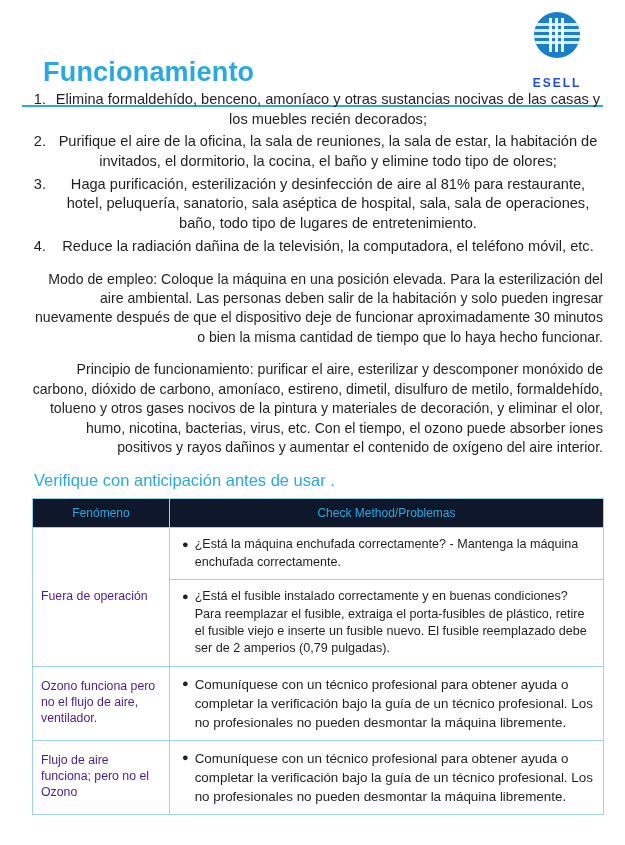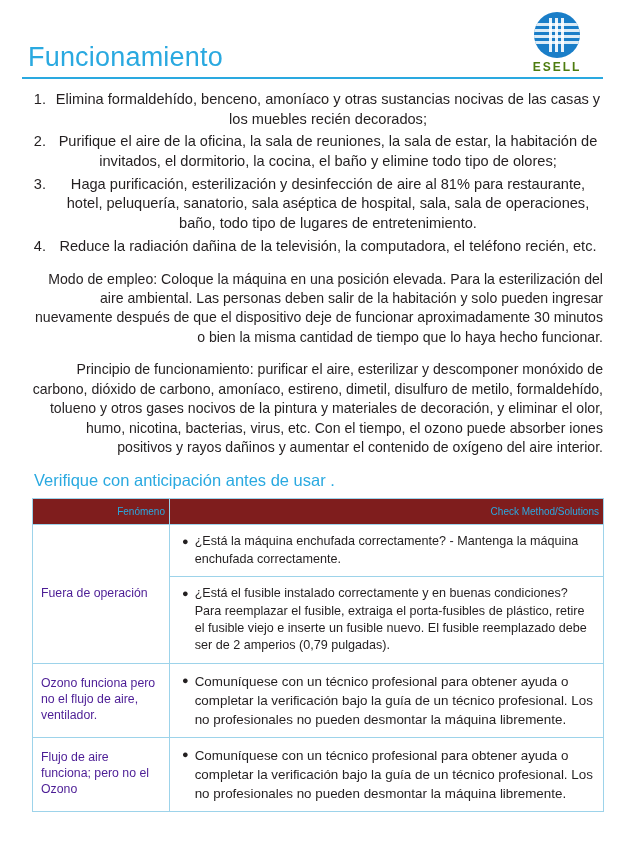--- a/index.html
+++ b/index.html
@@ -58,33 +58,33 @@
     top: 6px;
     bottom: 6px;
     width: 3px;
     background: #ffffff;
     opacity: 0.9;
   }
   .logo-circle .vbar.v1 { left: 15px; }
   .logo-circle .vbar.v2 { left: 21px; }
   .logo-circle .vbar.v3 { left: 27px; }
   .logo-text {
-    margin-top: 2px;
+    margin-top: 18px;
     font-size: 12px;
     font-weight: bold;
     letter-spacing: 2px;
-    color: #4d7c0f;
+    color: #1d4ed8;
   }
 
   
   h1.section-title {
     color: #2aa9e0;
     font-size: 27px;
-    font-weight: normal;
-    margin: 0;
+    font-weight: bold;
+    margin: 15px;
     padding: 0 0 2px 6px;
     letter-spacing: 0.2px;
   }
   .title-rule {
     border: 0;
     border-top: 2px solid #2aa9e0;
     margin: 2px 0 0 0;
   }
   #heading-funcionamiento {
     position: absolute;
@@ -137,26 +137,26 @@
     border-collapse: collapse;
     width: 572px;
     margin-left: 10px;
     table-layout: fixed;
   }
   table.trouble th, table.trouble td {
     border: 1px solid #9dd3ea;
     vertical-align: middle;
   }
   table.trouble thead th {
-    background: #7f1d1d;
+    background: #0f172a;
     color: #2aa9e0;
-    font-size: 10px;
+    font-size: 12px;
     font-weight: normal;
     padding: 7px 4px;
-    text-align: right;
+    text-align: center;
   }
   table.trouble th.col-phenom { width: 128px; }
   table.trouble td.phenom {
     font-size: 12.3px;
     line-height: 1.3;
     padding: 6px 8px;
     color: #4c1d95;
   }
   table.trouble td.solutions {
     padding: 0;
@@ -205,34 +205,34 @@
     <h1 class="section-title">Funcionamiento</h1>
     <hr class="title-rule">
   </div>
 
   <div class="content">
 
     <ol class="num-list">
       <li>Elimina formaldehído, benceno, amoníaco y otras sustancias nocivas de las casas y los muebles recién decorados;</li>
       <li>Purifique el aire de la oficina, la sala de reuniones, la sala de estar, la habitación de invitados, el dormitorio, la cocina, el baño y elimine todo tipo de olores;</li>
       <li>Haga purificación, esterilización y desinfección de aire al 81% para restaurante, hotel, peluquería, sanatorio, sala aséptica de hospital, sala, sala de operaciones, baño, todo tipo de lugares de entretenimiento.</li>
-      <li>Reduce la radiación dañina de la televisión, la computadora, el teléfono recién, etc.</li>
+      <li>Reduce la radiación dañina de la televisión, la computadora, el teléfono móvil, etc.</li>
     </ol>
 
     <p class="body-par">Modo de empleo: Coloque la máquina en una posición elevada. Para la esterilización del aire ambiental. Las personas deben salir de la habitación y solo pueden ingresar nuevamente después de que el dispositivo deje de funcionar aproximadamente 30 minutos o bien la misma cantidad de tiempo que lo haya hecho funcionar.</p>
     <p class="body-par">Principio de funcionamiento: purificar el aire, esterilizar y descomponer monóxido de carbono, dióxido de carbono, amoníaco, estireno, dimetil, disulfuro de metilo, formaldehído, tolueno y otros gases nocivos de la pintura y materiales de decoración, y eliminar el olor, humo, nicotina, bacterias, virus, etc. Con el tiempo, el ozono puede absorber iones positivos y rayos dañinos y aumentar el contenido de oxígeno del aire interior.</p>
 
 
     <div class="subheading">Verifique con anticipación antes de usar .</div>
 
     <table class="trouble">
       <thead>
         <tr>
           <th class="col-phenom">Fenómeno</th>
-          <th>Check Method/Solutions</th>
+          <th>Check Method/Problemas</th>
         </tr>
       </thead>
       <tbody>
         <tr>
           <td class="phenom">Fuera de operación</td>
           <td class="solutions">
             <div class="sol-block">
               <span class="bullet">●</span>
               <span class="sol-text">¿Está la máquina enchufada correctamente? - Mantenga la máquina enchufada correctamente.</span>
             </div>

